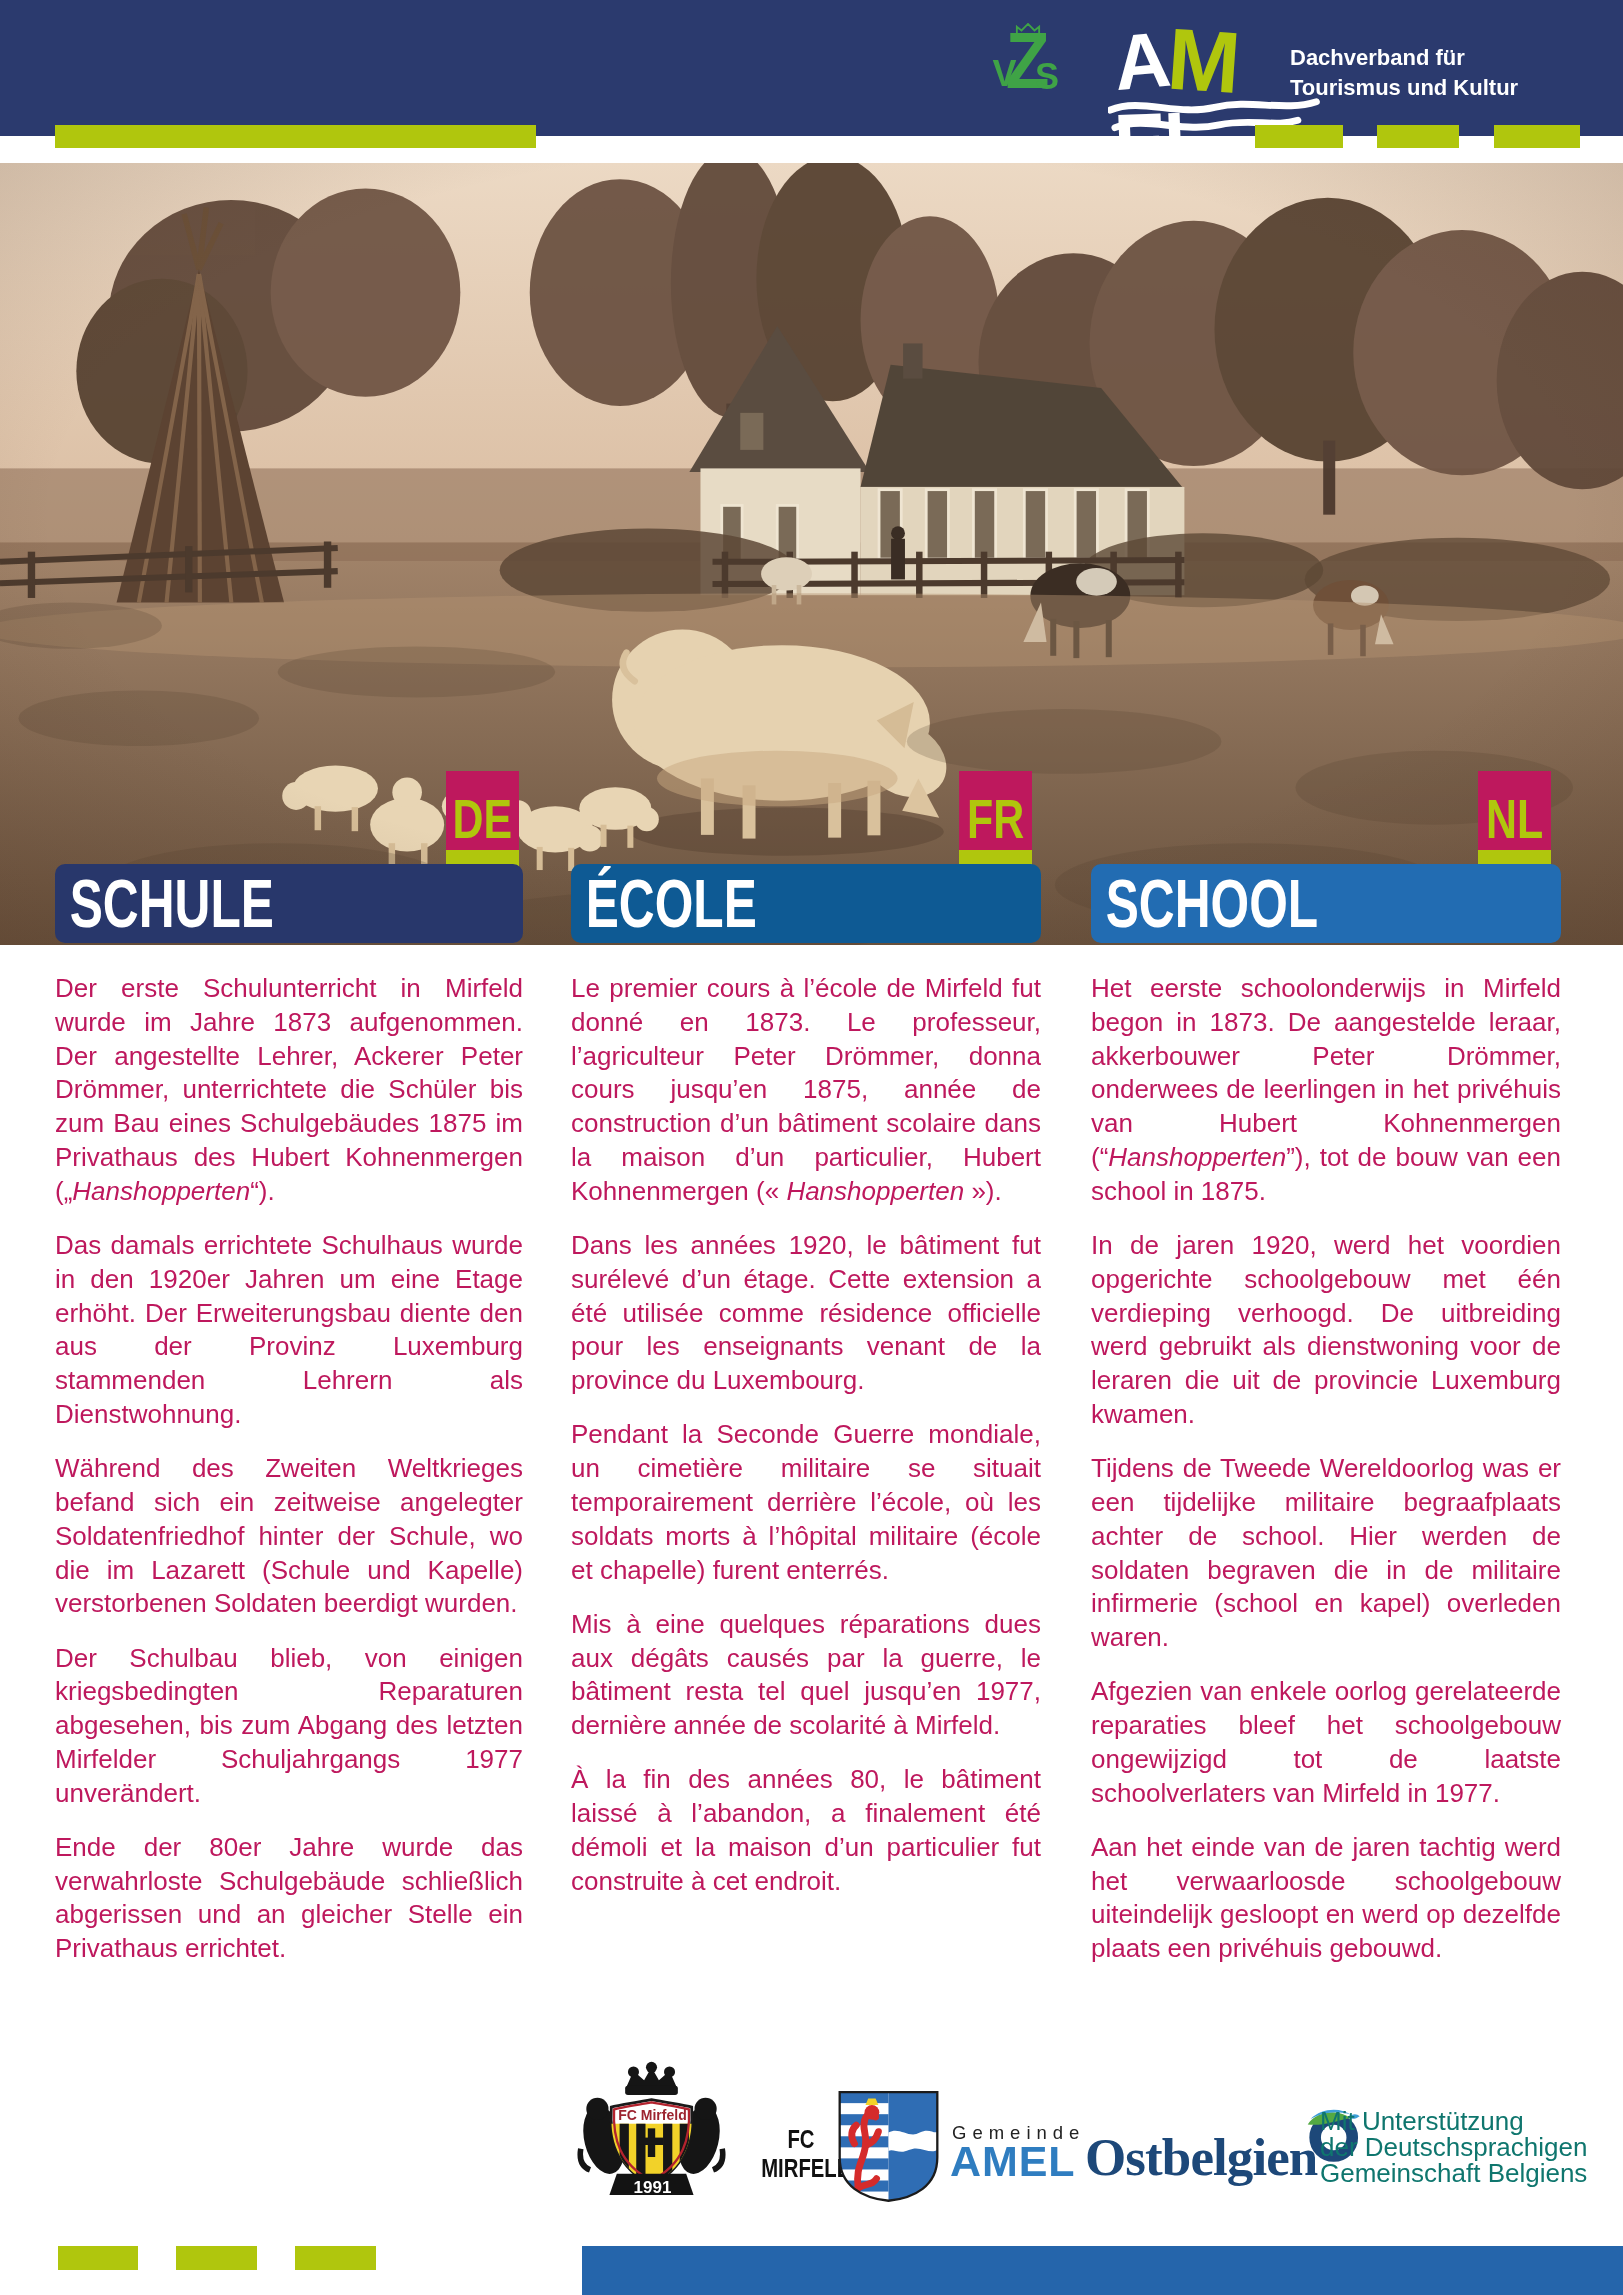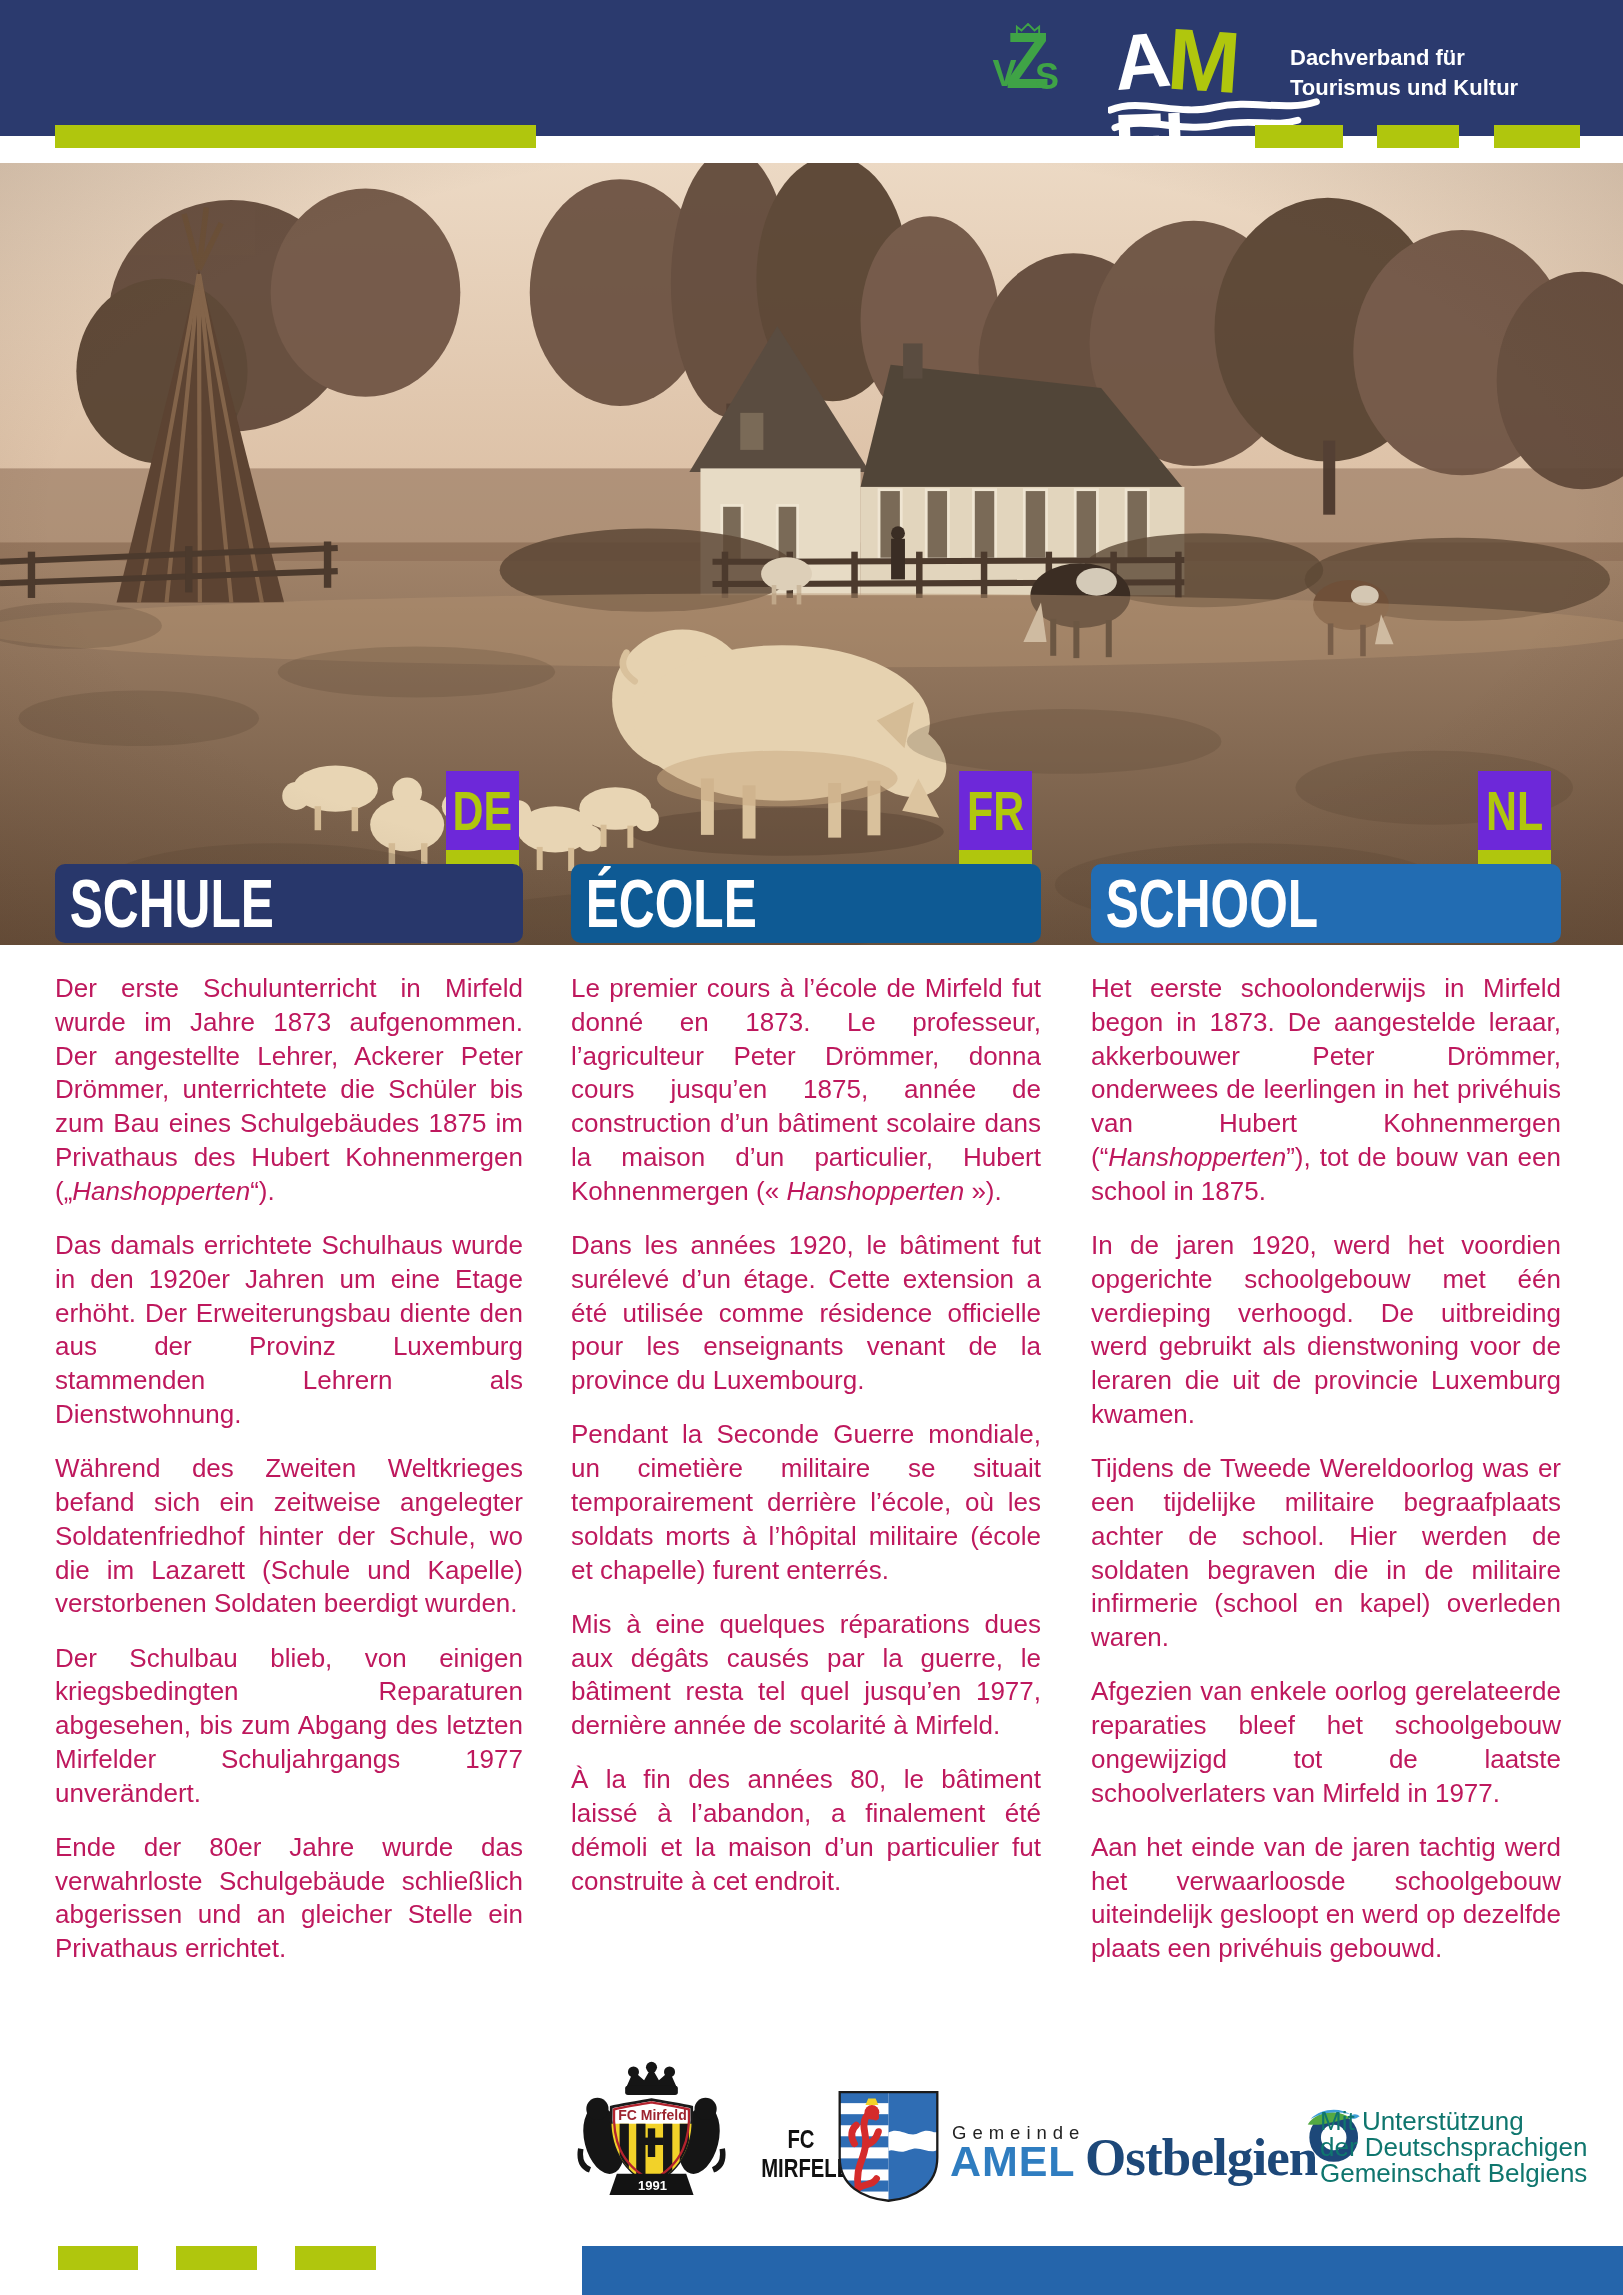--- a/index.html
+++ b/index.html
@@ -22,42 +22,42 @@
   .brand-tagline{position:absolute;left:1290px;top:43px;color:#ffffff;font-size:22px;line-height:30px;font-weight:700;}
   
   .accent{position:absolute;top:125px;height:23px;background:#b0c60d;}
   .acc-long{left:55px;width:481px;}
   .acc-r1{left:1255px;width:88px;}
   .acc-r2{left:1377px;width:82px;}
   .acc-r3{left:1494px;width:86px;}
   
   .photo{position:absolute;left:0;top:163px;width:1623px;height:782px;}
   
-  .tab{position:absolute;top:771px;width:73px;height:80px;background:#6d28d9;display:flex;align-items:center;justify-content:center;}
+  .tab{position:absolute;top:771px;width:73px;height:80px;background:#be185d;display:flex;align-items:flex-end;justify-content:center;}
   .tab span{font-size:55px;font-weight:bold;color:#b0c60d;display:inline-block;transform:scaleX(.78);}
   .tab-de{left:446px;} .tab-fr{left:959px;} .tab-nl{left:1478px;}
   .tabg{position:absolute;top:850px;width:73px;height:23px;background:#b0c60d;}
   .tabg-de{left:446px;} .tabg-fr{left:959px;} .tabg-nl{left:1478px;}
   
   .bar{position:absolute;top:864px;height:79px;display:flex;align-items:flex-end;border-radius:10px;}
   .bar span{display:inline-block;transform:scaleX(.72);transform-origin:left bottom;
             font-size:69px;font-weight:bold;color:#ffffff;line-height:1;padding:0 0 4.6px 20.4px;white-space:nowrap;}
   .bar-de{left:55px;width:468px;background:#28376b;}
   .bar-fr{left:571px;width:470px;background:#0e5a94;}
   .bar-nl{left:1091px;width:470px;background:#226cb2;}
   
   .coltext{position:absolute;top:972px;font-size:26px;line-height:1.3;text-align:justify;color:#be185d;}
   .col-de{left:55px;width:468px;}
   .col-fr{left:571px;width:470px;}
   .col-nl{left:1091px;width:470px;}
   .coltext p{margin:0 0 20.4px 0;}
   
   .fc-crest{position:absolute;left:577px;top:2059px;width:149px;height:141px;}
   .crest-title{position:absolute;left:612px;top:2107px;width:81px;text-align:center;font-size:14px;font-weight:bold;color:#9c2430;}
-  .crest-year{position:absolute;left:619px;top:2178px;width:67px;text-align:center;font-size:13px;font-weight:bold;color:#ffffff;}
+  .crest-year{position:absolute;left:619px;top:2178px;width:67px;text-align:center;font-size:17px;font-weight:bold;color:#ffffff;}
   .fc-text{position:absolute;left:750px;top:2125px;width:102px;text-align:center;color:#111111;font-weight:bold;}
   .fc-text div{font-size:26px;line-height:29px;transform:scaleX(.78);}
   .gem-shield{position:absolute;left:836px;top:2088px;width:105px;height:115px;}
   .gem-label{position:absolute;left:952px;top:2122px;font-size:18.5px;letter-spacing:6px;color:#222222;}
   .gem-name{position:absolute;left:950px;top:2137px;font-size:43px;font-weight:bold;color:#2f7dc0;letter-spacing:0.9px;}
   .ost-word{position:absolute;left:1085px;top:2127px;font-family:"Liberation Serif",serif;font-size:53px;font-weight:bold;color:#1d4879;letter-spacing:-0.9px;}
   .ost-mark{position:absolute;left:1304px;top:2105px;width:58px;height:58px;}
   .ost-lines{position:absolute;left:1320px;top:2108px;font-size:26px;line-height:26px;color:#0f766e;}
   
   .bgreen{position:absolute;top:2246px;height:24px;background:#b0c60d;}

